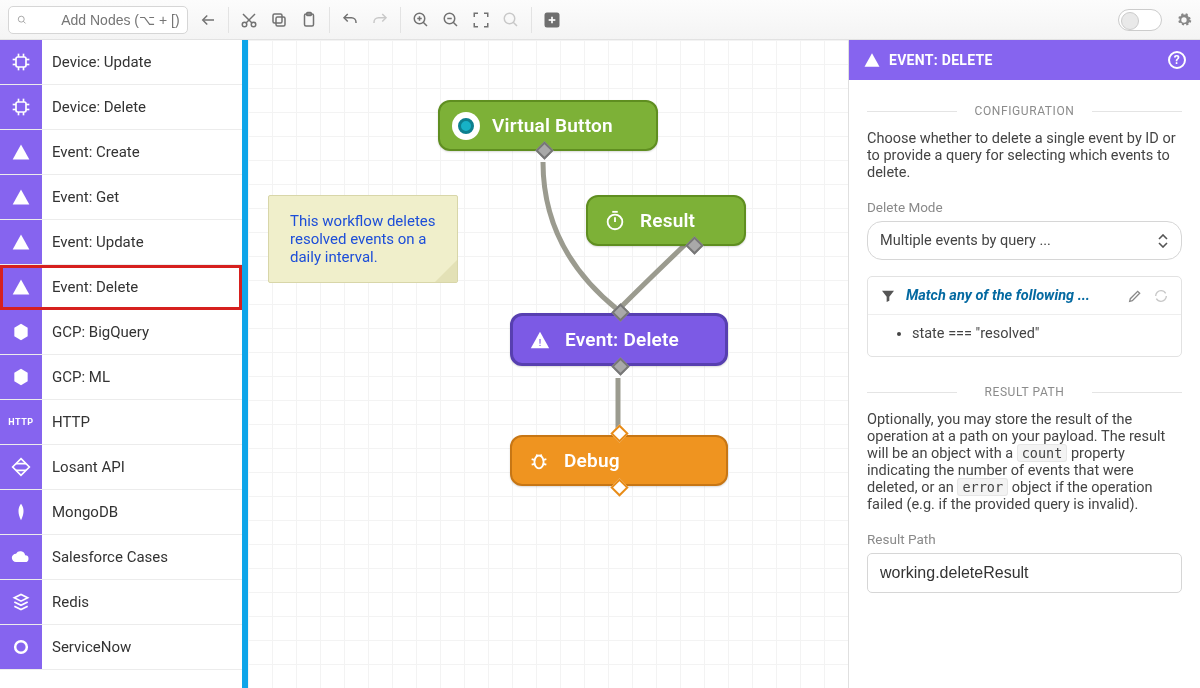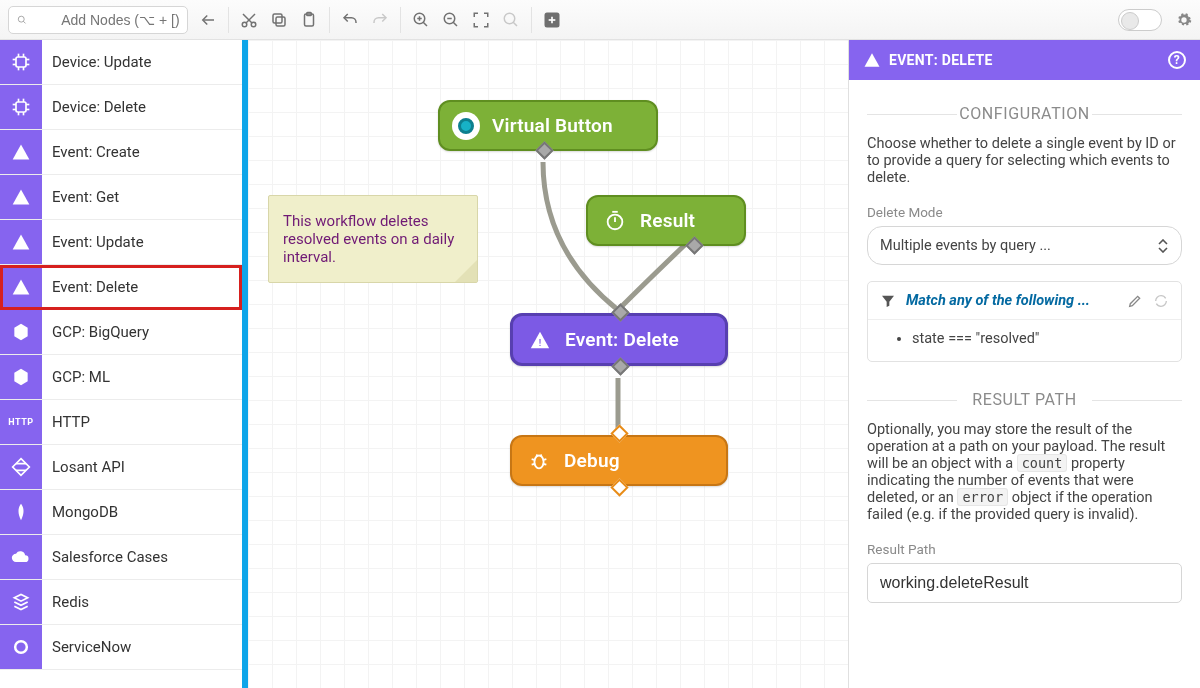--- a/index.html
+++ b/index.html
@@ -28,34 +28,34 @@
   .pal-label { padding-left:10px; font-size:15px; color:#333; }
   .pal-highlight { outline:3px solid #d6201e; outline-offset:-3px; }
 
   
   .canvas-wrap { flex:1; position:relative; background-color:#fff; background-image:linear-gradient(#f3f3f3 1px,transparent 1px),linear-gradient(90deg,#f3f3f3 1px,transparent 1px); background-size:24px 24px; }
   .node { position:absolute; border-radius:12px; padding:12px 18px 12px 52px; color:#fff; font-size:19px; font-weight:600; letter-spacing:.2px; border:2px solid rgba(0,0,0,.25); box-shadow:0 1px 2px rgba(0,0,0,.15); }
   .node::before { content:""; position:absolute; left:14px; top:50%; transform:translateY(-50%); width:26px; height:26px; }
   .node.green { background:#7db137; border-color:#5f8e20; }
   .node.purple { background:#7c5ae5; border-color:#573fb0; border-width:3px; }
   .node.orange { background:#ef9420; border-color:#c77614; }
-  .sticky { position:absolute; background:#f0efcb; border:1px solid #d8d6a9; padding:16px 14px; width:210px; font-size:15px; color:#701a75; border-radius:2px; }
+  .sticky { position:absolute; background:#f0efcb; border:1px solid #d8d6a9; padding:16px 21px; width:190px; font-size:15px; color:#1d4ed8; border-radius:2px; }
   .sticky::after { content:""; position:absolute; right:0; bottom:0; width:0; height:0; border-style:solid; border-width:0 0 22px 22px; border-color:transparent transparent #e3e1b6 transparent; }
 
   .connector { position:absolute; pointer-events:none; }
   .port { position:absolute; width:13px; height:13px; background:#a9a9a9; border:2px solid #777; transform:rotate(45deg); }
   .port.out { background:#fff; border-color:#e88c18; }
 
   
   .side { width:352px; border-left:1px solid #e0e0e0; display:flex; flex-direction:column; background:#fff; overflow-y:auto; }
   .side-hdr { height:40px; background:#8664ef; color:#fff; display:flex; align-items:center; padding:0 14px; font-weight:700; font-size:14px; letter-spacing:.3px; }
   .side-hdr .hdr-icon { width:18px; height:18px; margin-right:8px; }
   .side-hdr .help { margin-left:auto; width:18px; height:18px; border:2px solid #fff; border-radius:50%; display:flex; align-items:center; justify-content:center; font-size:12px; }
   .side-body { padding:14px 18px 60px; font-size:14.5px; color:#444; }
-  .sec-title { text-align:center; color:#8b8b8b; font-size:16px; letter-spacing:.6px; margin:10px 0 12px; position:relative; }
+  .sec-title { text-align:center; color:#8b8b8b; font-size:12px; letter-spacing:.6px; margin:10px 0 12px; position:relative; }
   .sec-title::before,.sec-title::after { content:""; position:absolute; top:50%; width:90px; border-top:1px solid #e4e4e4; }
   .sec-title::before { left:0 } .sec-title::after { right:0 }
   .field-label { color:#8a8a8a; font-size:13.5px; margin:18px 0 6px; }
   .select { border:1px solid #d6d6d6; border-radius:15px; padding:10px 12px; display:flex; align-items:center; justify-content:space-between; cursor:pointer; }
   .textfield { border:1px solid #d6d6d6; border-radius:5px; padding:10px 12px; width:100%; font-size:16px; color:#333; }
   .rulebox { border:1px solid #e2e2e2; border-radius:5px; margin-top:16px; }
   .rulebox-hdr { display:flex; align-items:center; gap:10px; padding:10px 12px; border-bottom:1px solid #eee; font-weight:700; color:#0369a1;font-style:italic; }
   .rulebox-hdr .spacer{flex:1}
   .rulebox-body { padding:10px 24px 14px; }
   code.inline { background:#f3f3f3; border:1px solid #e6e6e6; border-radius:3px; padding:0 4px; font-family:ui-monospace,Menlo,monospace; font-size:13.5px; }

